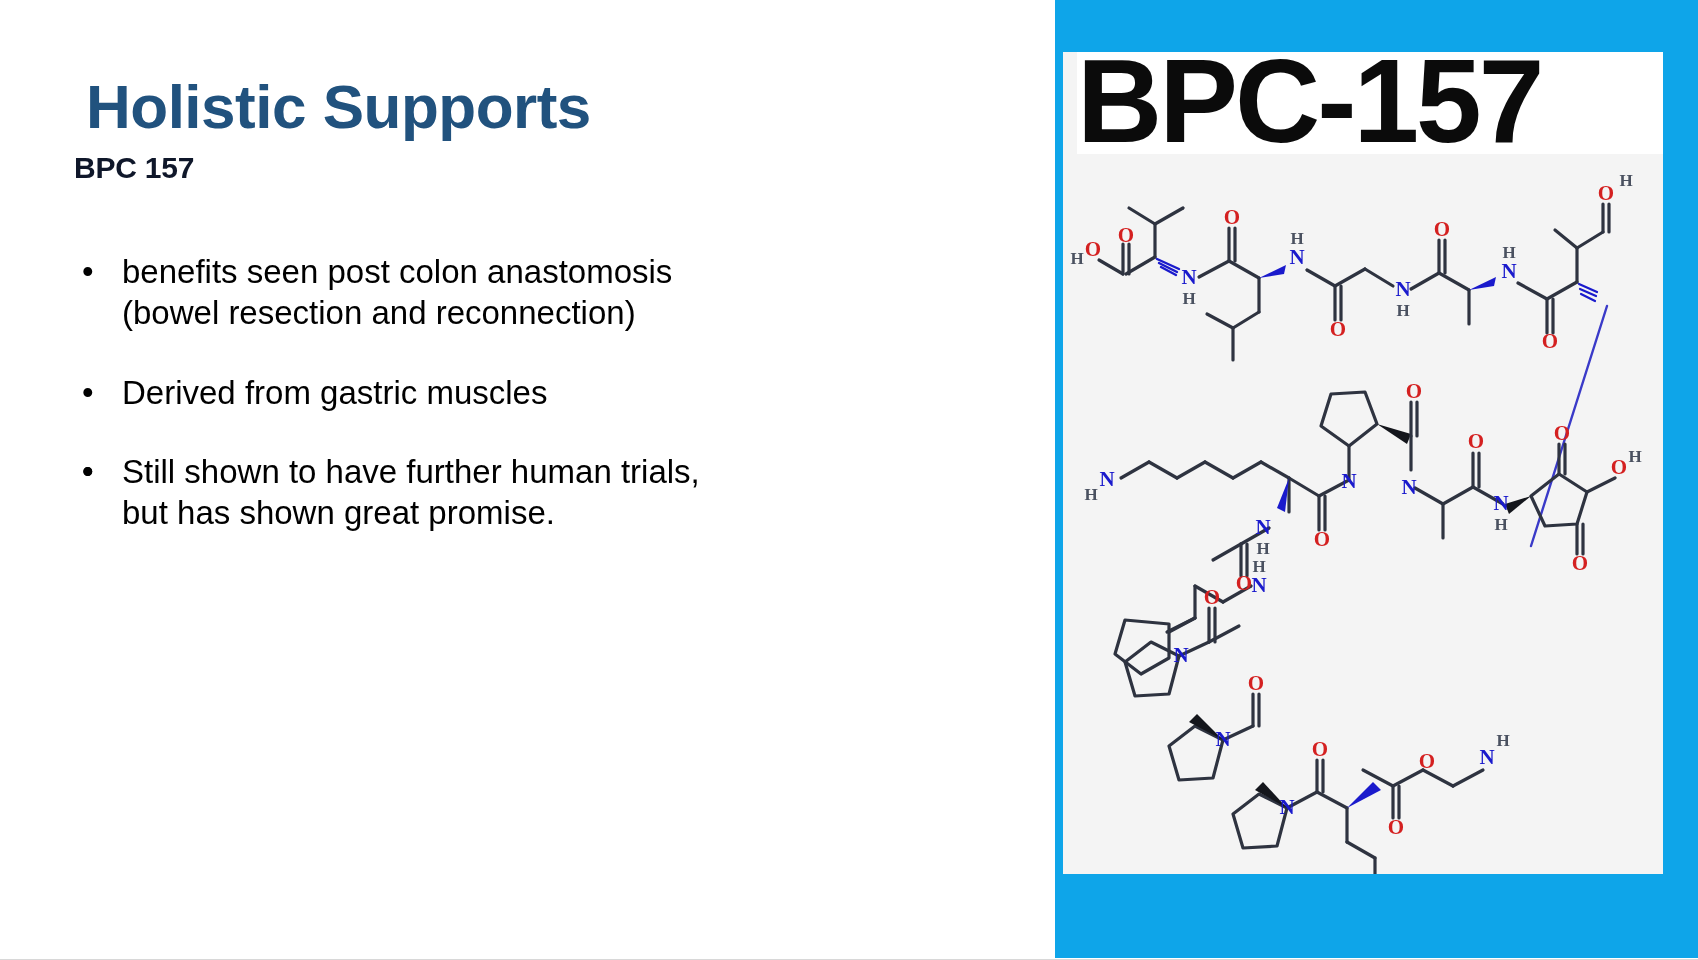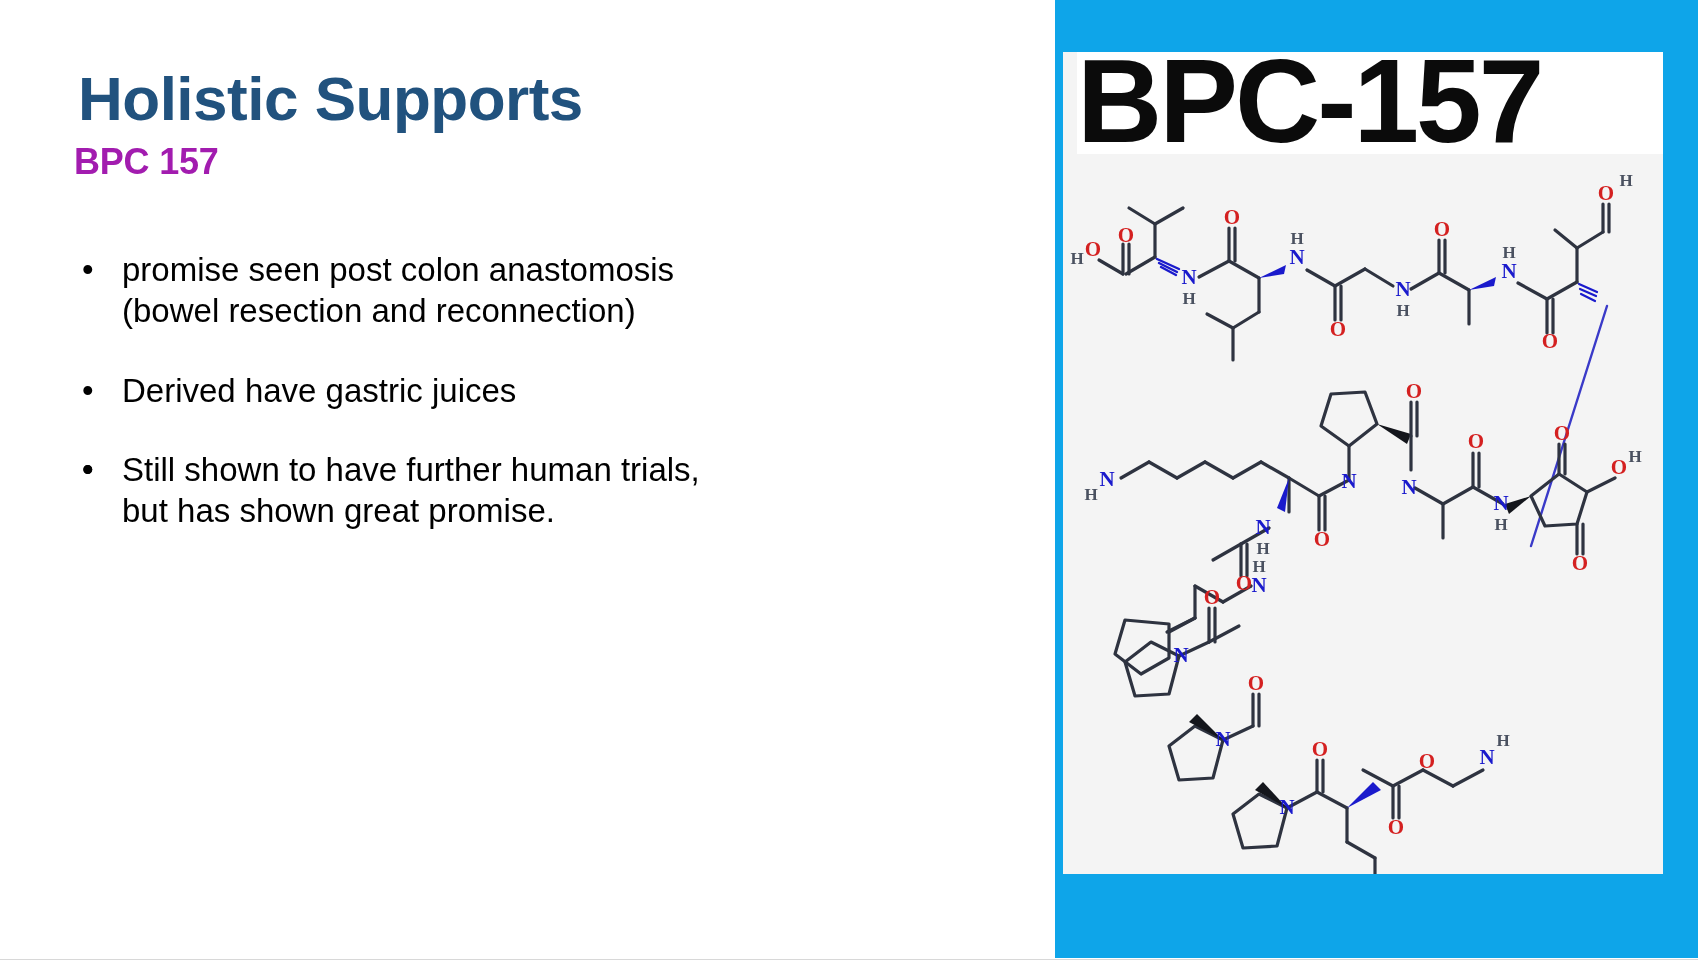--- a/index.html
+++ b/index.html
@@ -23,27 +23,27 @@
     left:0;top:0;width:1055px;height:960px;
     box-sizing:border-box;
     padding:62px 40px 0 74px;
   }
   #page-title{
     font-size:62px;
     font-weight:bold;
     color:#21527E;
     letter-spacing:-0.5px;
     line-height:1.05;
-    margin:4px;
+    margin:12px;
     white-space:nowrap;
   }
   #page-subtitle{
-    font-size:36px;
+    font-size:30px;
     font-weight:bold;
-    color:#a21caf;
+    color:#0f172a;
     margin:10px 0 0 0;
     letter-spacing:-0.2px;
   }
   #bullet-list{
     margin:66px 0 0 0;
     padding:0;
     list-style:none;
     width:640px;
   }
   #bullet-list li{
@@ -105,26 +105,26 @@
   <div id="left-col">
 
     <h1 id="page-title">Holistic Supports</h1>
 
     <h2 id="page-subtitle">BPC 157</h2>
 
     <ul id="bullet-list">
 
       <li>
         <span class="bullet-dot">•</span>
-        <span>promise seen post colon anastomosis (bowel resection and reconnection)</span>
+        <span>benefits seen post colon anastomosis (bowel resection and reconnection)</span>
       </li>
 
       <li>
         <span class="bullet-dot">•</span>
-        <span>Derived have gastric juices</span>
+        <span>Derived from gastric muscles</span>
       </li>
 
       <li>
         <span class="bullet-dot">•</span>
       </li>
 
       <li>
         <span class="bullet-dot">•</span>
         <span>Still shown to have further human trials, but has shown great promise.</span>
       </li>

